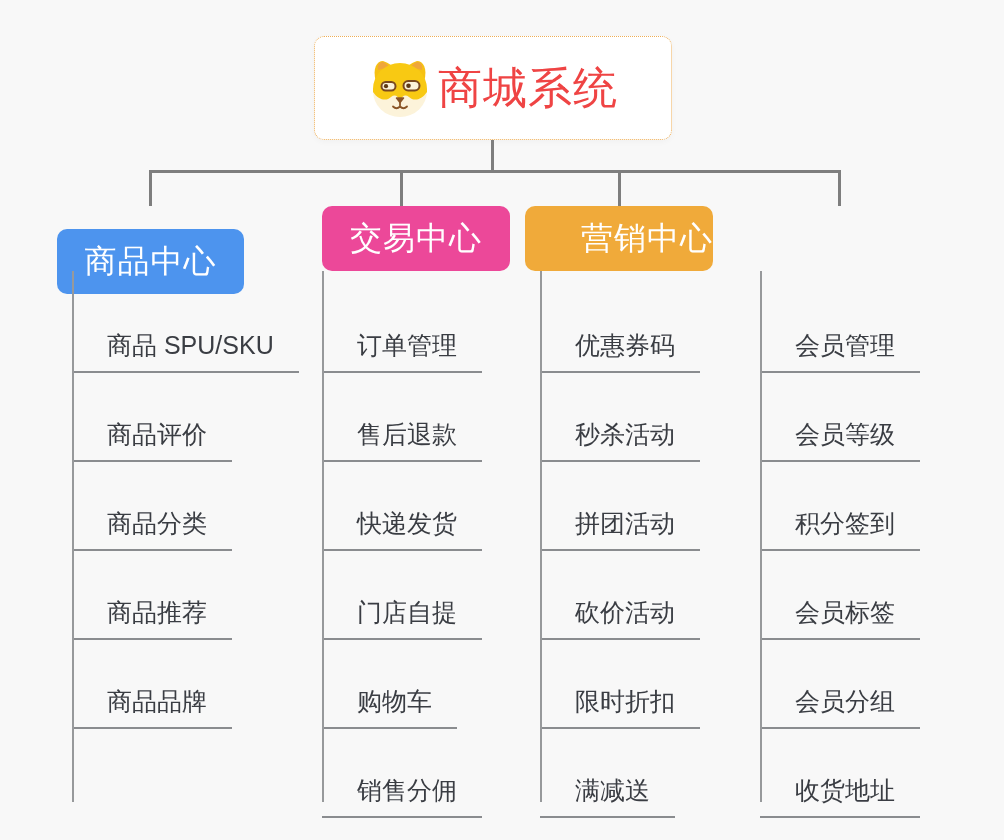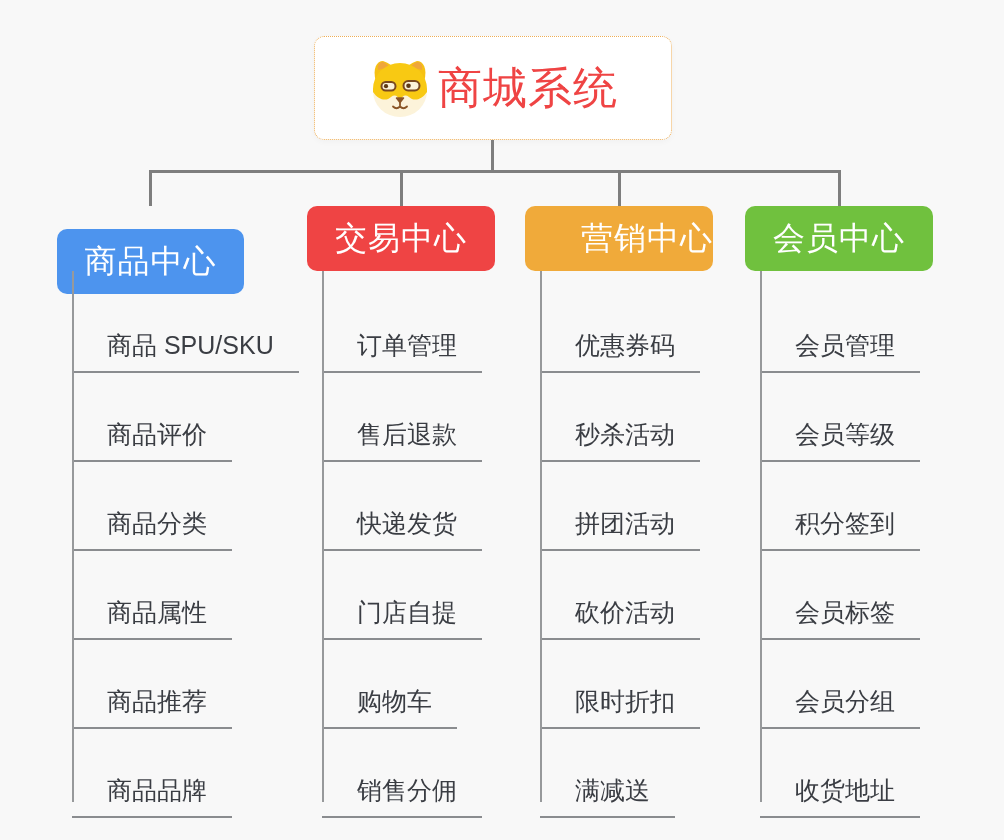--- a/index.html
+++ b/index.html
@@ -105,45 +105,39 @@
   <div class="conn conn-root-stub"></div>
   <div class="conn conn-rail"></div>
   <div class="conn conn-drop-0"></div>
   <div class="conn conn-drop-1"></div>
   <div class="conn conn-drop-2"></div>
   <div class="conn conn-drop-3"></div>
 
   <div class="branch-node b0" style="background: rgb(77, 148, 238); margin-top: 23px;">
     <span>商品中心</span>
   </div>
-  <div class="branch-node b1" style="background: #ef4444;">
+  <div class="branch-node b1" style="background: #ec4899; margin-left: 15px;">
     <span>交易中心</span>
   </div>
   <div class="branch-node b2" style="background: rgb(240, 170, 58);">
     <span>营销中心</span>
   </div>
-  <div class="branch-node b3" style="background: rgb(112, 193, 62);">
-    <span>会员中心</span>
-  </div>
 
   <div class="column c0">
     <div class="vline"></div>
     <div class="leaf first">
         <span class="leaf-label">商品 SPU/SKU</span>
       </div>
     <div class="leaf">
         <span class="leaf-label">商品评价</span>
       </div>
     <div class="leaf">
         <span class="leaf-label">商品分类</span>
       </div>
     <div class="leaf">
-        <span class="leaf-label">商品属性</span>
-      </div>
-    <div class="leaf">
         <span class="leaf-label">商品推荐</span>
       </div>
     <div class="leaf">
         <span class="leaf-label">商品品牌</span>
       </div>
   </div>
 
   <div class="column c1">
     <div class="vline"></div>
     <div class="leaf first">

